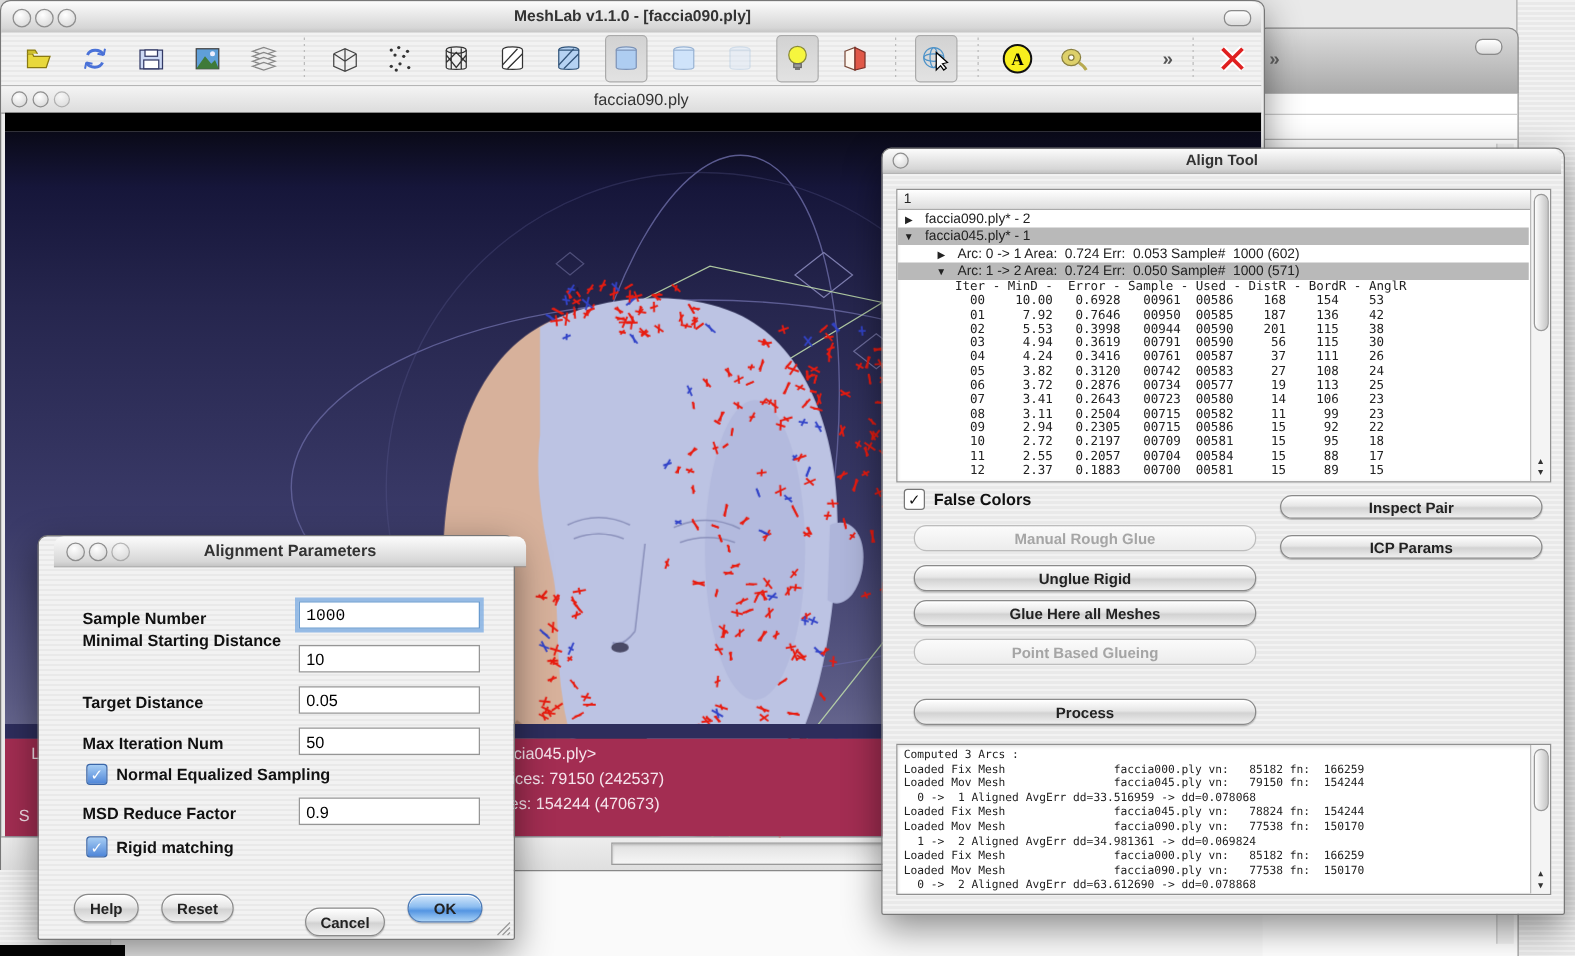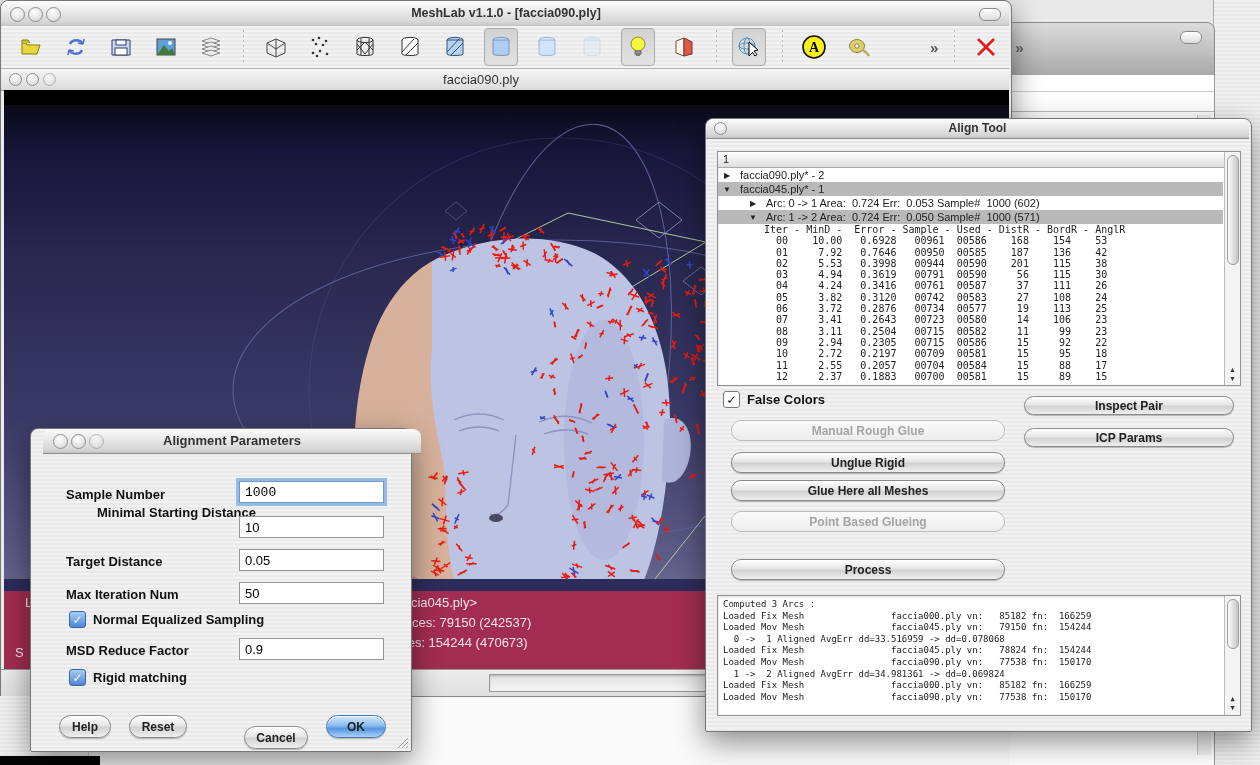--- a/index.html
+++ b/index.html
@@ -218,21 +218,21 @@
             <path d="M5 5 L21 21 M21 5 L5 21" stroke="#e02020" stroke-width="3"></path>
           </svg>
         </span>
       <span class="chev">»</span>
     </div>
 
     <div class="abs titlebar" style="left:0;top:68px;width:1008px;height:21px;background:linear-gradient(#f4f4f4,#dcdcdc);">
       <span class="tl-dot abs" style="left:8px;top:4px;width:11px;height:11px;"></span>
       <span class="tl-dot abs" style="left:25px;top:4px;width:11px;height:11px;"></span>
       <span class="tl-dot abs" style="left:42px;top:4px;width:11px;height:11px;opacity:.6;"></span>
-      <div class="abs" style="left:0;top:3px;width:960px;text-align:center;font-size:13px;color:#333;">faccia090.ply</div>
+      <div class="abs" style="left:0;top:3px;width:960px;text-align:center;font-size:13px;color:#333;padding-left:32px;">faccia090.ply</div>
     </div>
 
     <svg class="abs" style="left:3px;top:89px;" width="1005" height="580" viewBox="0 0 1005 580">
       <defs>
         <linearGradient id="vpg" x1="0" y1="0" x2="0" y2="1">
           <stop offset="0" stop-color="#0a0a18"></stop>
             <stop offset=".08" stop-color="#16163a"></stop>
           <stop offset=".25" stop-color="#26264e"></stop>
             <stop offset=".55" stop-color="#3a3a68"></stop>
           <stop offset=".8" stop-color="#5c5c86"></stop>
@@ -865,20 +865,21 @@
       <div id="log-lines" style="padding-top:3px;width:505px;">
           <div class="logrow">Computed 3 Arcs :</div>
           <div class="logrow">Loaded Fix Mesh                faccia000.ply vn:   85182 fn:  166259</div>
           <div class="logrow">Loaded Mov Mesh                faccia045.ply vn:   79150 fn:  154244</div>
           <div class="logrow">  0 -&gt;  1 Aligned AvgErr dd=33.516959 -&gt; dd=0.078068</div>
           <div class="logrow">Loaded Fix Mesh                faccia045.ply vn:   78824 fn:  154244</div>
           <div class="logrow">Loaded Mov Mesh                faccia090.ply vn:   77538 fn:  150170</div>
           <div class="logrow">  1 -&gt;  2 Aligned AvgErr dd=34.981361 -&gt; dd=0.069824</div>
           <div class="logrow">Loaded Fix Mesh                faccia000.ply vn:   85182 fn:  166259</div>
           <div class="logrow">Loaded Mov Mesh                faccia090.ply vn:   77538 fn:  150170</div>
+          <div class="logrow">  0 -&gt;  2 Aligned AvgErr dd=63.612690 -&gt; dd=0.078868</div>
         </div>
       <div class="sbtrack" style="right:0;top:0;height:119px;">
         <div class="sbthumb" style="top:3px;height:48px;"></div>
         <div class="sbarrows" style="bottom:2px;">
           <div>▲</div>
           <div>▼</div>
         </div>
       </div>
     </div>
   </div>
@@ -886,21 +887,21 @@
   <div class="abs win pinstripe" style="left:30px;top:428px;width:380px;height:322px;border:1px solid #777;border-radius:8px 8px 2px 2px;">
     <div class="abs titlebar" style="left:0;top:0;width:378px;height:24px;border-radius:8px 8px 0 0;margin-left:12px;">
       <span class="tl-dot abs" style="left:10px;top:5px;"></span>
       <span class="tl-dot abs" style="left:28px;top:5px;"></span>
       <span class="tl-dot abs" style="left:46px;top:5px;opacity:.6;"></span>
       <div class="abs ttext" style="left:0;top:4px;width:378px;font-size:13px;">Alignment Parameters</div>
     </div>
 
     <div class="abs flabel" style="left:35px;top:58px;">Sample Number</div>
     <input class="ffield focus" style="left: 208px; top: 52px; font-family: Liberation Mono, monospace;" value="1000">
-    <div class="abs flabel" style="left:35px;top:76px;margin-left:31px;">Minimal Starting Distance</div>
+    <div class="abs flabel" style="left:35px;top:76px;">Minimal Starting Distance</div>
     <input class="ffield" style="left: 208px; top: 87px;" value="10">
     <div class="abs flabel" style="left:35px;top:125px;">Target Distance</div>
     <input class="ffield" style="left: 208px; top: 120px;" value="0.05">
     <div class="abs flabel" style="left:35px;top:158px;">Max Iteration Num</div>
     <input class="ffield" style="left: 208px; top: 153px;" value="50">
 
     <div class="abs checkline" style="left:38px;top:182px;">
       <span class="cbx blue">
           <span>✓</span>
         </span>

